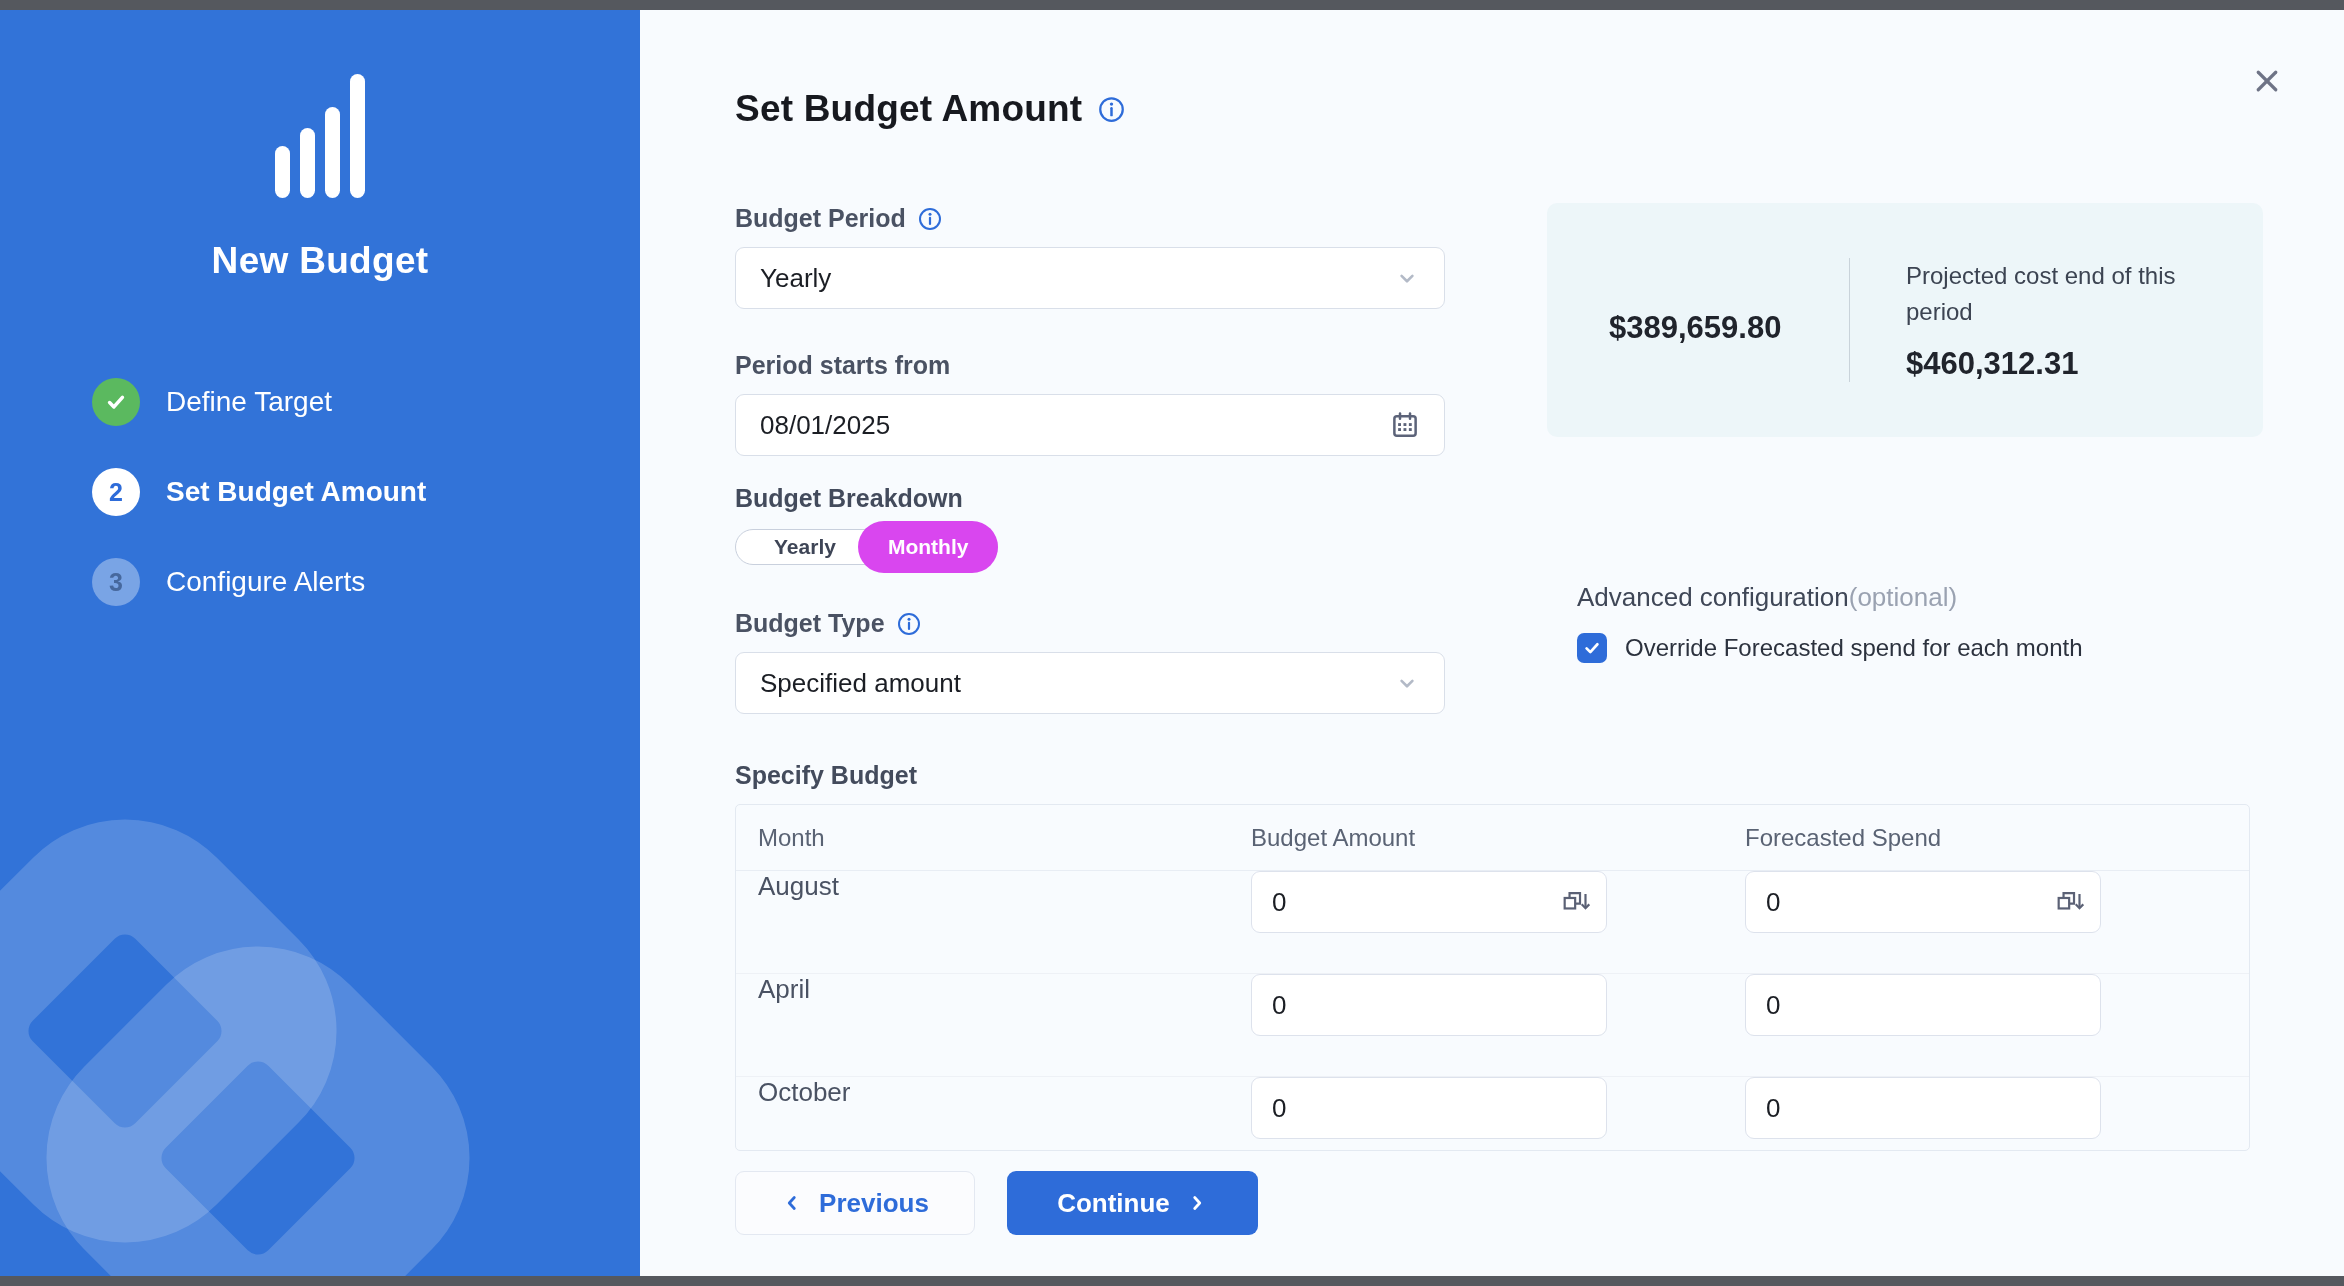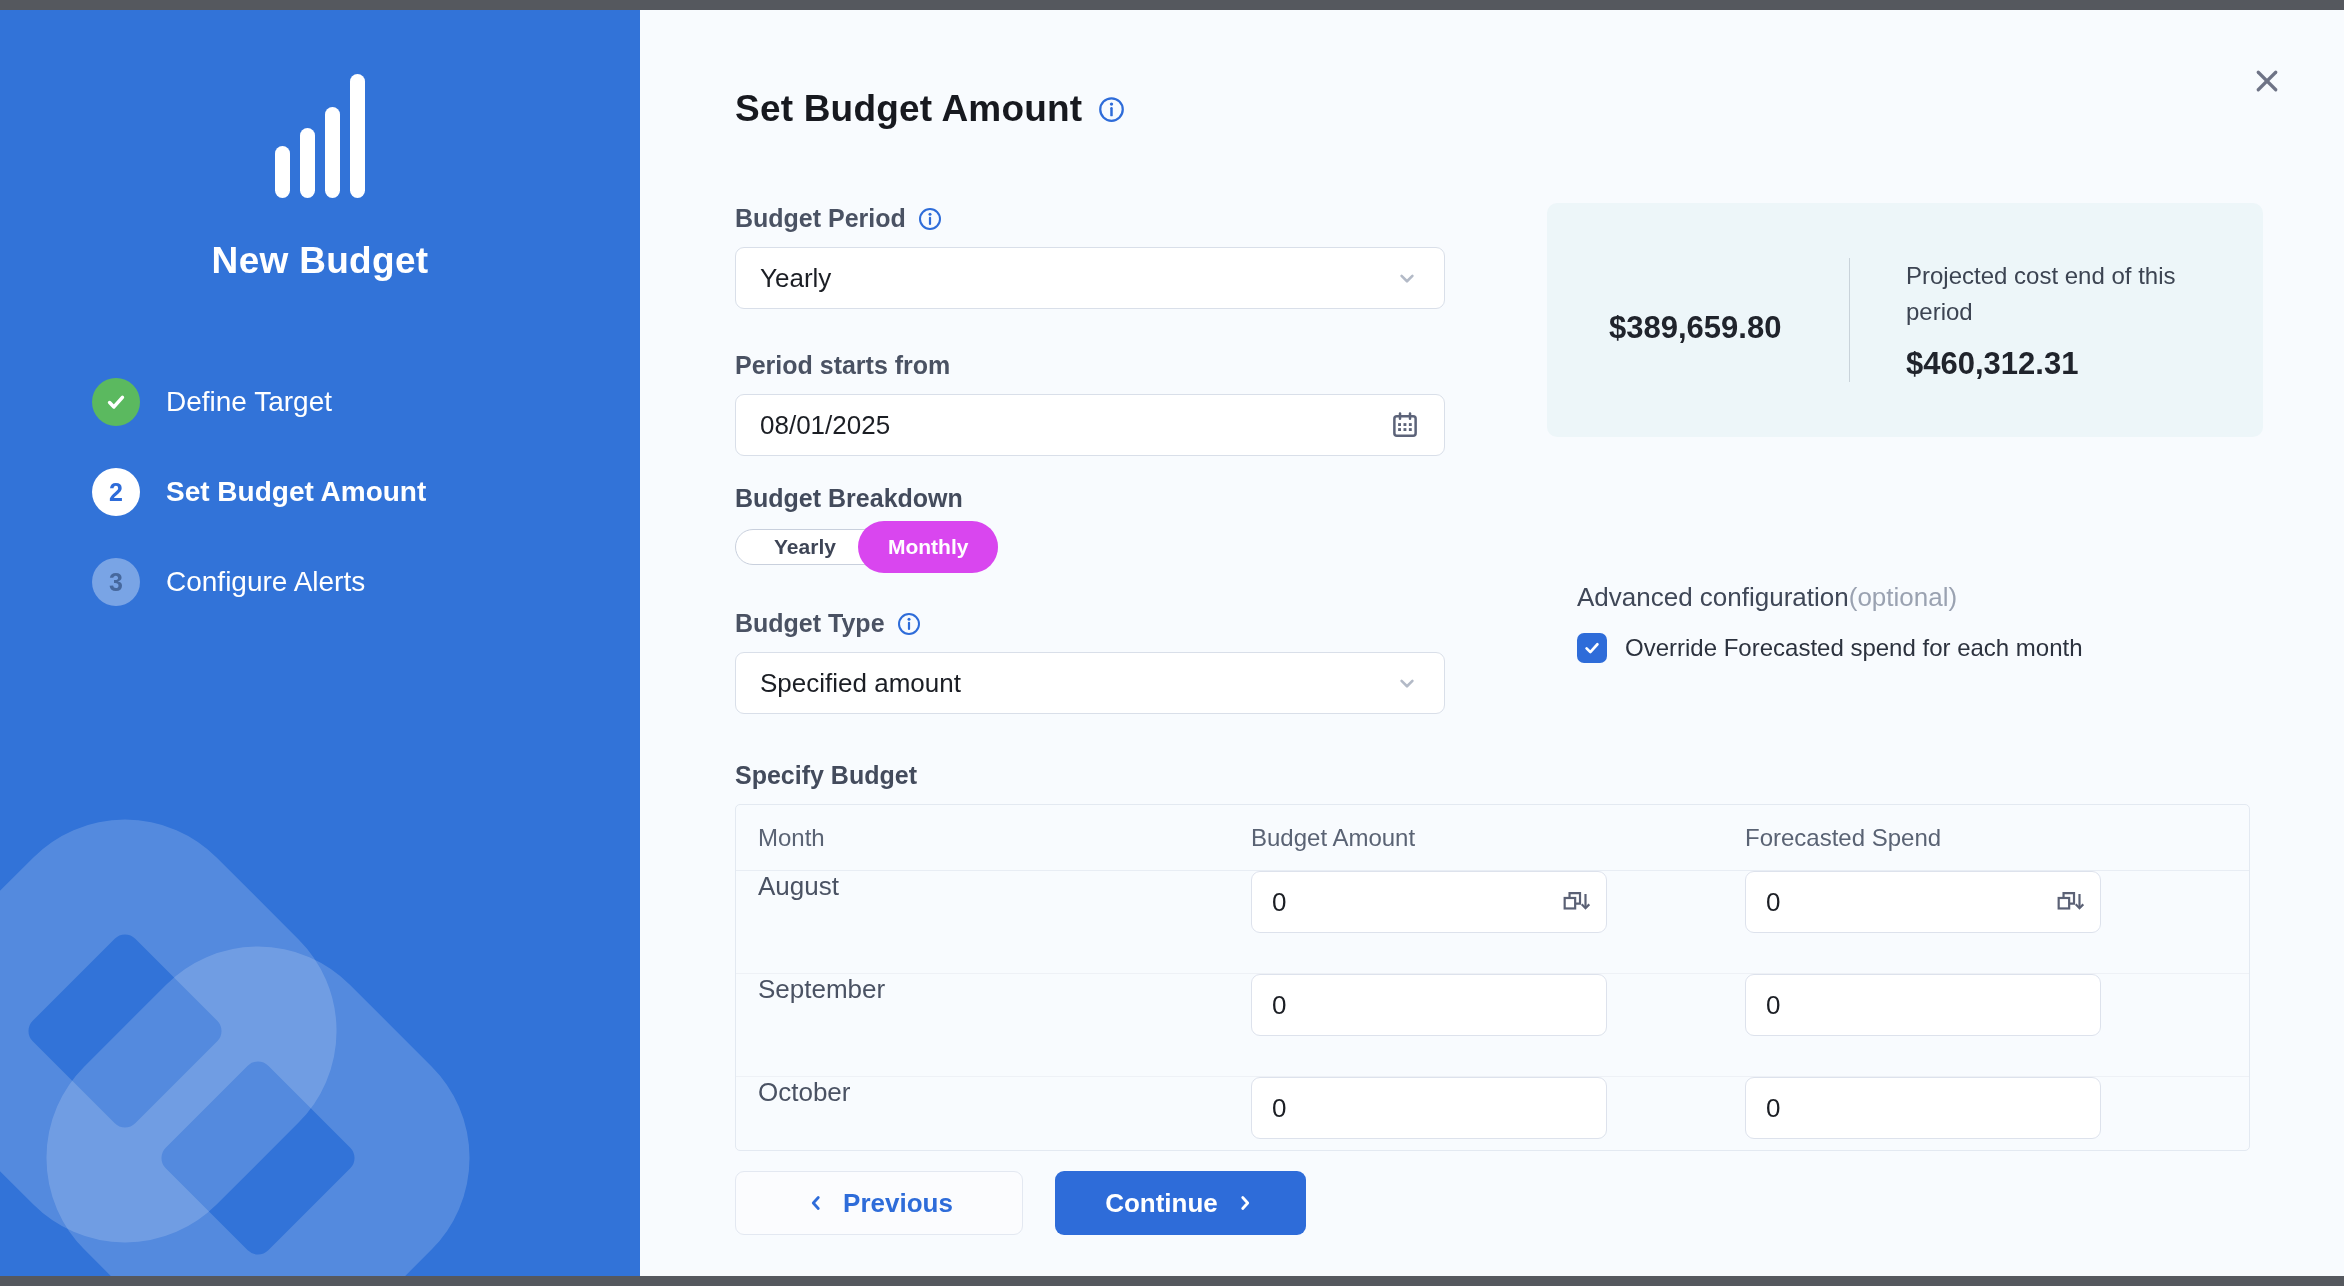--- a/index.html
+++ b/index.html
@@ -72,21 +72,21 @@
     border-radius:9px; display:flex; align-items:center; padding:0 16px 0 20px; }
   .cell-input input { border:none; outline:none; background:transparent; width:100%;
     font-size:26px; color:#1b1e24; font-family:inherit; padding:0; }
   .cell-input .copy { margin-left:auto; flex-shrink:0; }
 
   
   .footer { display:flex; gap:32px; margin-top:20px; }
   .btn { height:64px; border-radius:9px; font-size:26px; font-weight:700;
     display:inline-flex; align-items:center; justify-content:center; gap:16px;
     cursor:pointer; font-family:inherit; }
-  .btn-prev { width:288px; background:#fbfcfe; border:1.5px solid #e3e8f1; color:#2e6cd9; }
+  .btn-prev { width:240px; background:#fbfcfe; border:1.5px solid #e3e8f1; color:#2e6cd9; }
   .btn-continue { width:251px; background:#2e6cd9; border:none; color:#fff; }
 
   
   .summary { position:absolute; left:907px; top:193px; width:716px; height:234px;
     background:#edf6f9; border-radius:10px; display:flex; align-items:center;
     padding:0 48px 0 62px; }
   .sum-col { display:flex; flex-direction:column; }
   .sum-col1 { width:240px; padding-right:42px; }
   .sum-col2 { flex:1; border-left:1.5px solid #c9d3da; padding-left:56px; }
   .sum-label { font-size:24px; color:#3c4452; line-height:1.5; }
@@ -261,21 +261,21 @@
               <rect x="2.2" y="6.2" width="8.6" height="8.6" stroke="#5b6175" stroke-width="1.8"></rect>
               <polyline points="6.2,6.2 6.2,2.2 14.8,2.2 14.8,10.8 10.8,10.8" stroke="#5b6175" stroke-width="1.8" fill="none"></polyline>
               <line x1="19.3" y1="3" x2="19.3" y2="14.2" stroke="#5b6175" stroke-width="1.8"></line>
               <polyline points="16.2,11.4 19.3,14.6 22.4,11.4" stroke="#5b6175" stroke-width="1.8" fill="none"></polyline>
             </svg>
           </div>
         </div>
       </div>
 
       <div class="trow">
-        <div class="c1">September</div>
+        <div class="c1">April</div>
         <div class="c2">
           <div class="cell-input">
             <input type="text" value="0" style="">
           </div>
         </div>
         <div class="c3">
           <div class="cell-input">
             <input type="text" value="0" style="">
           </div>
         </div>

